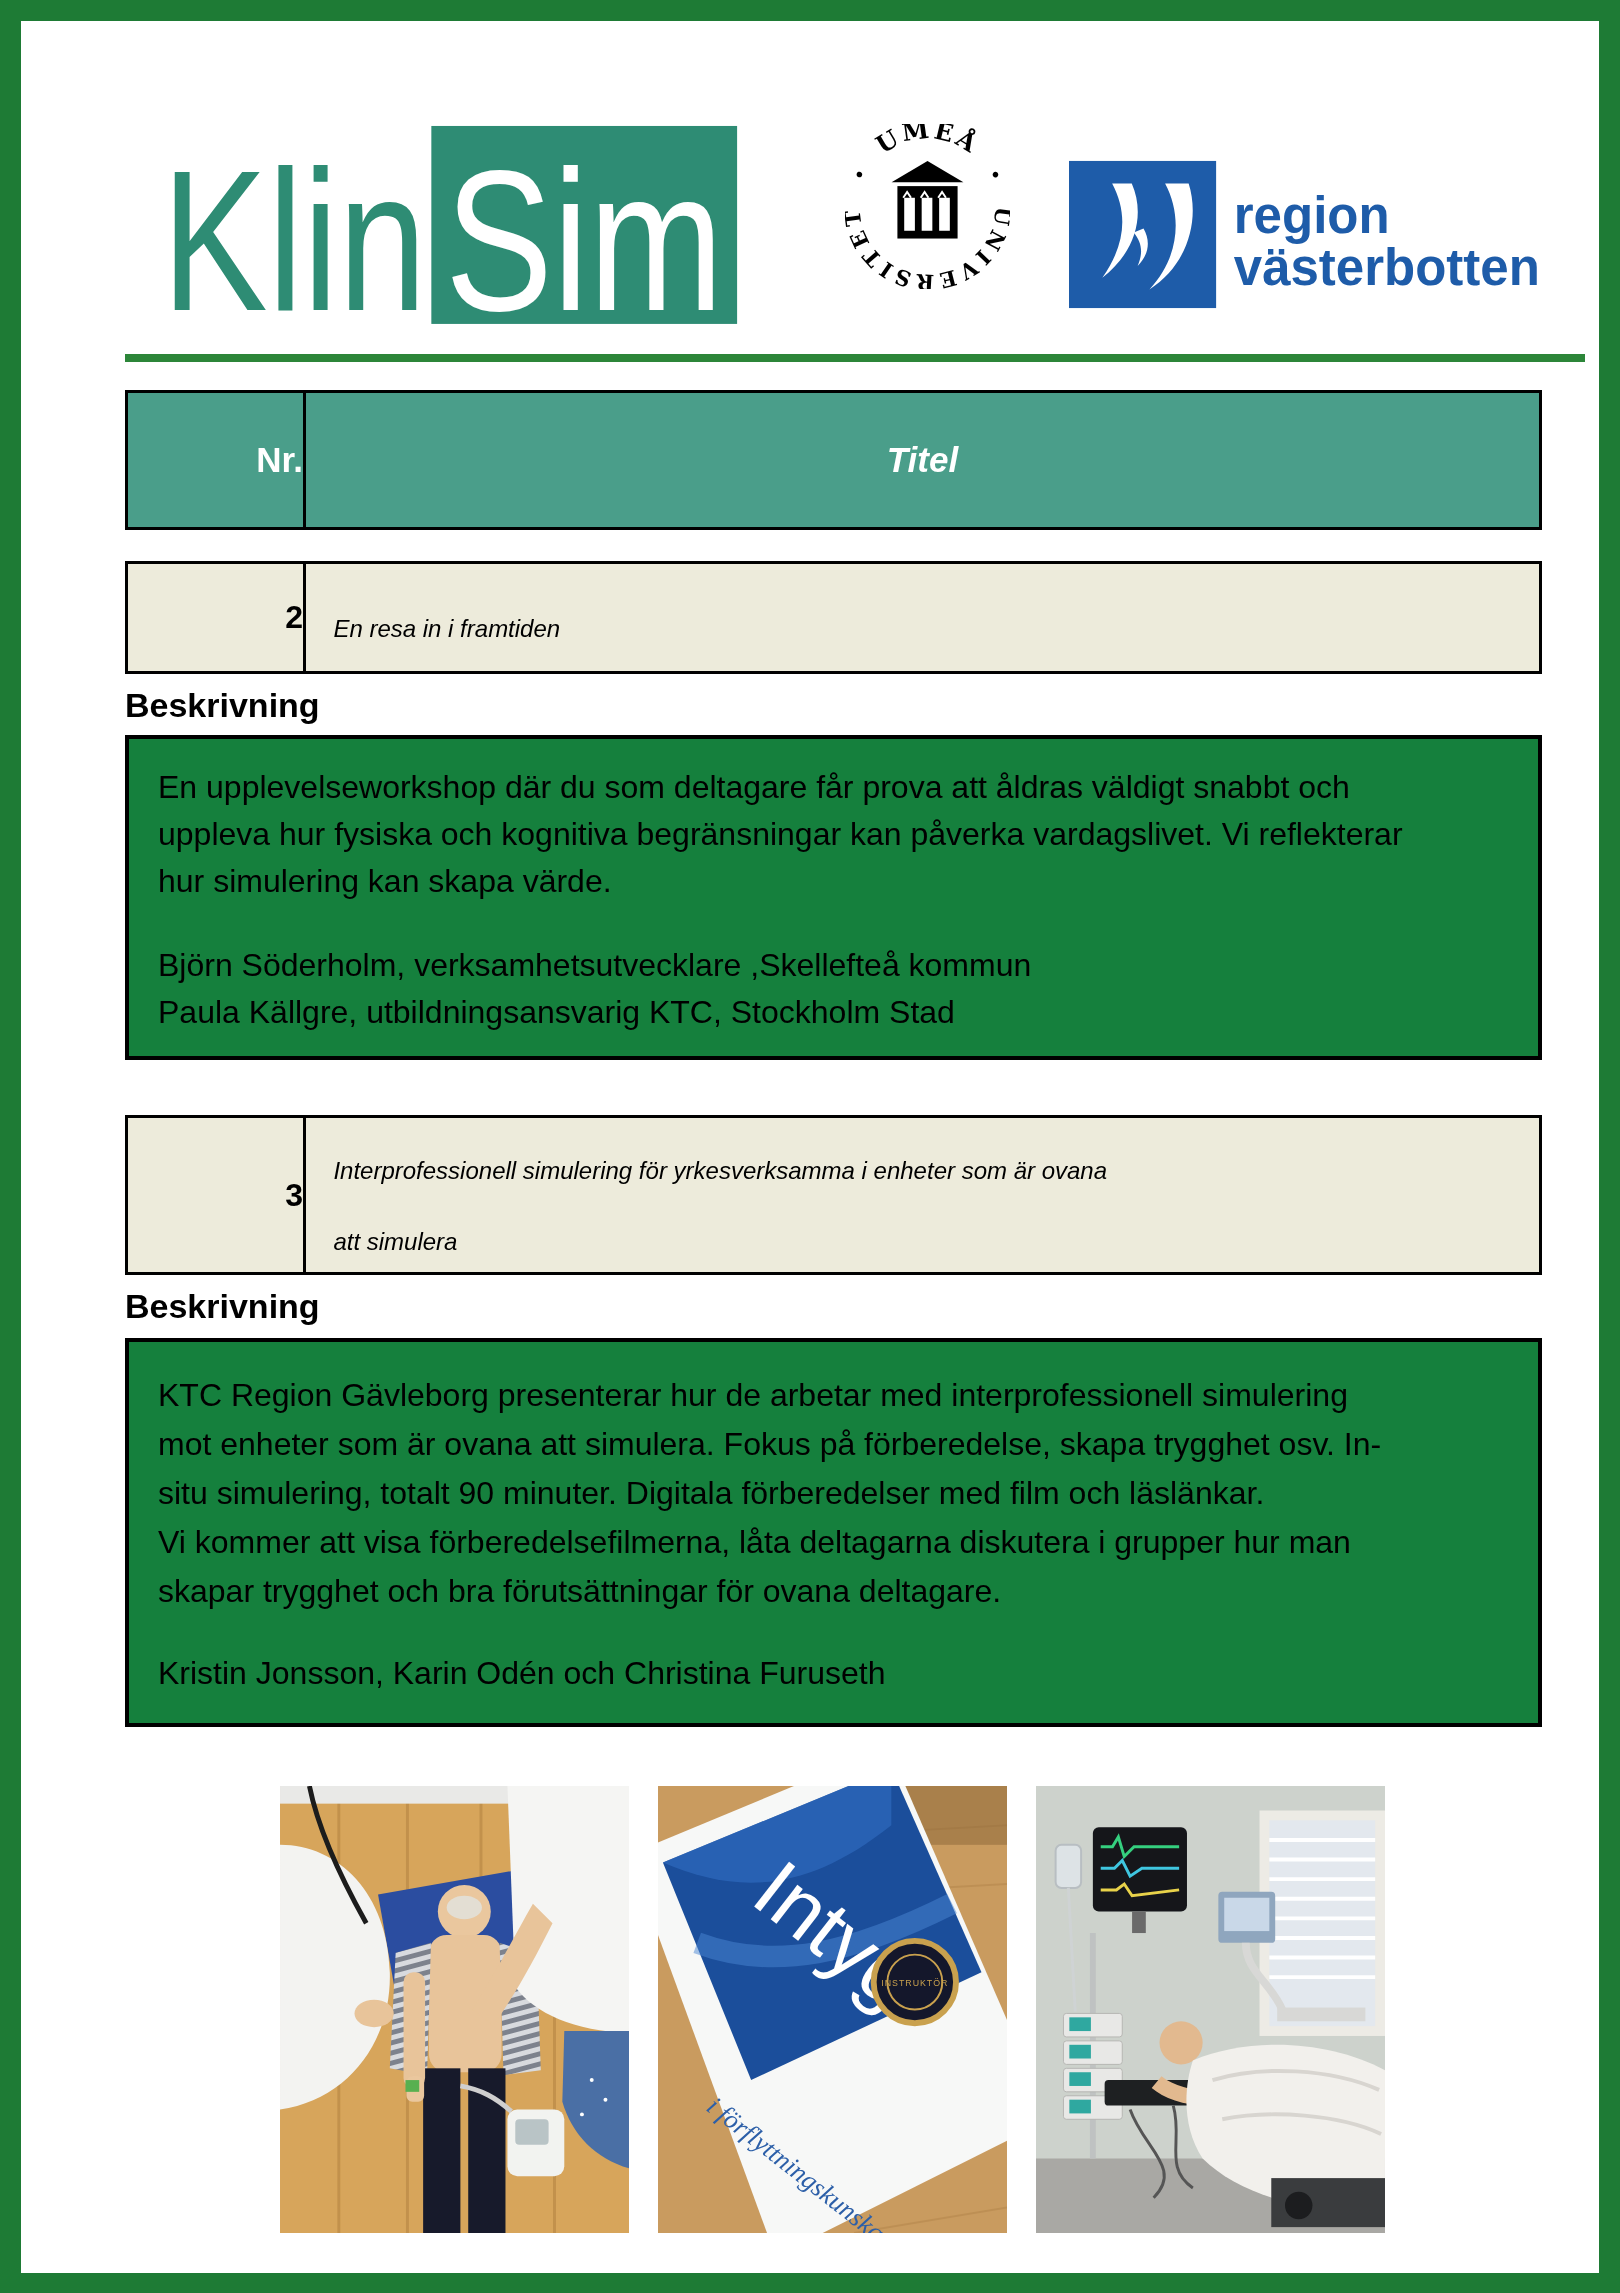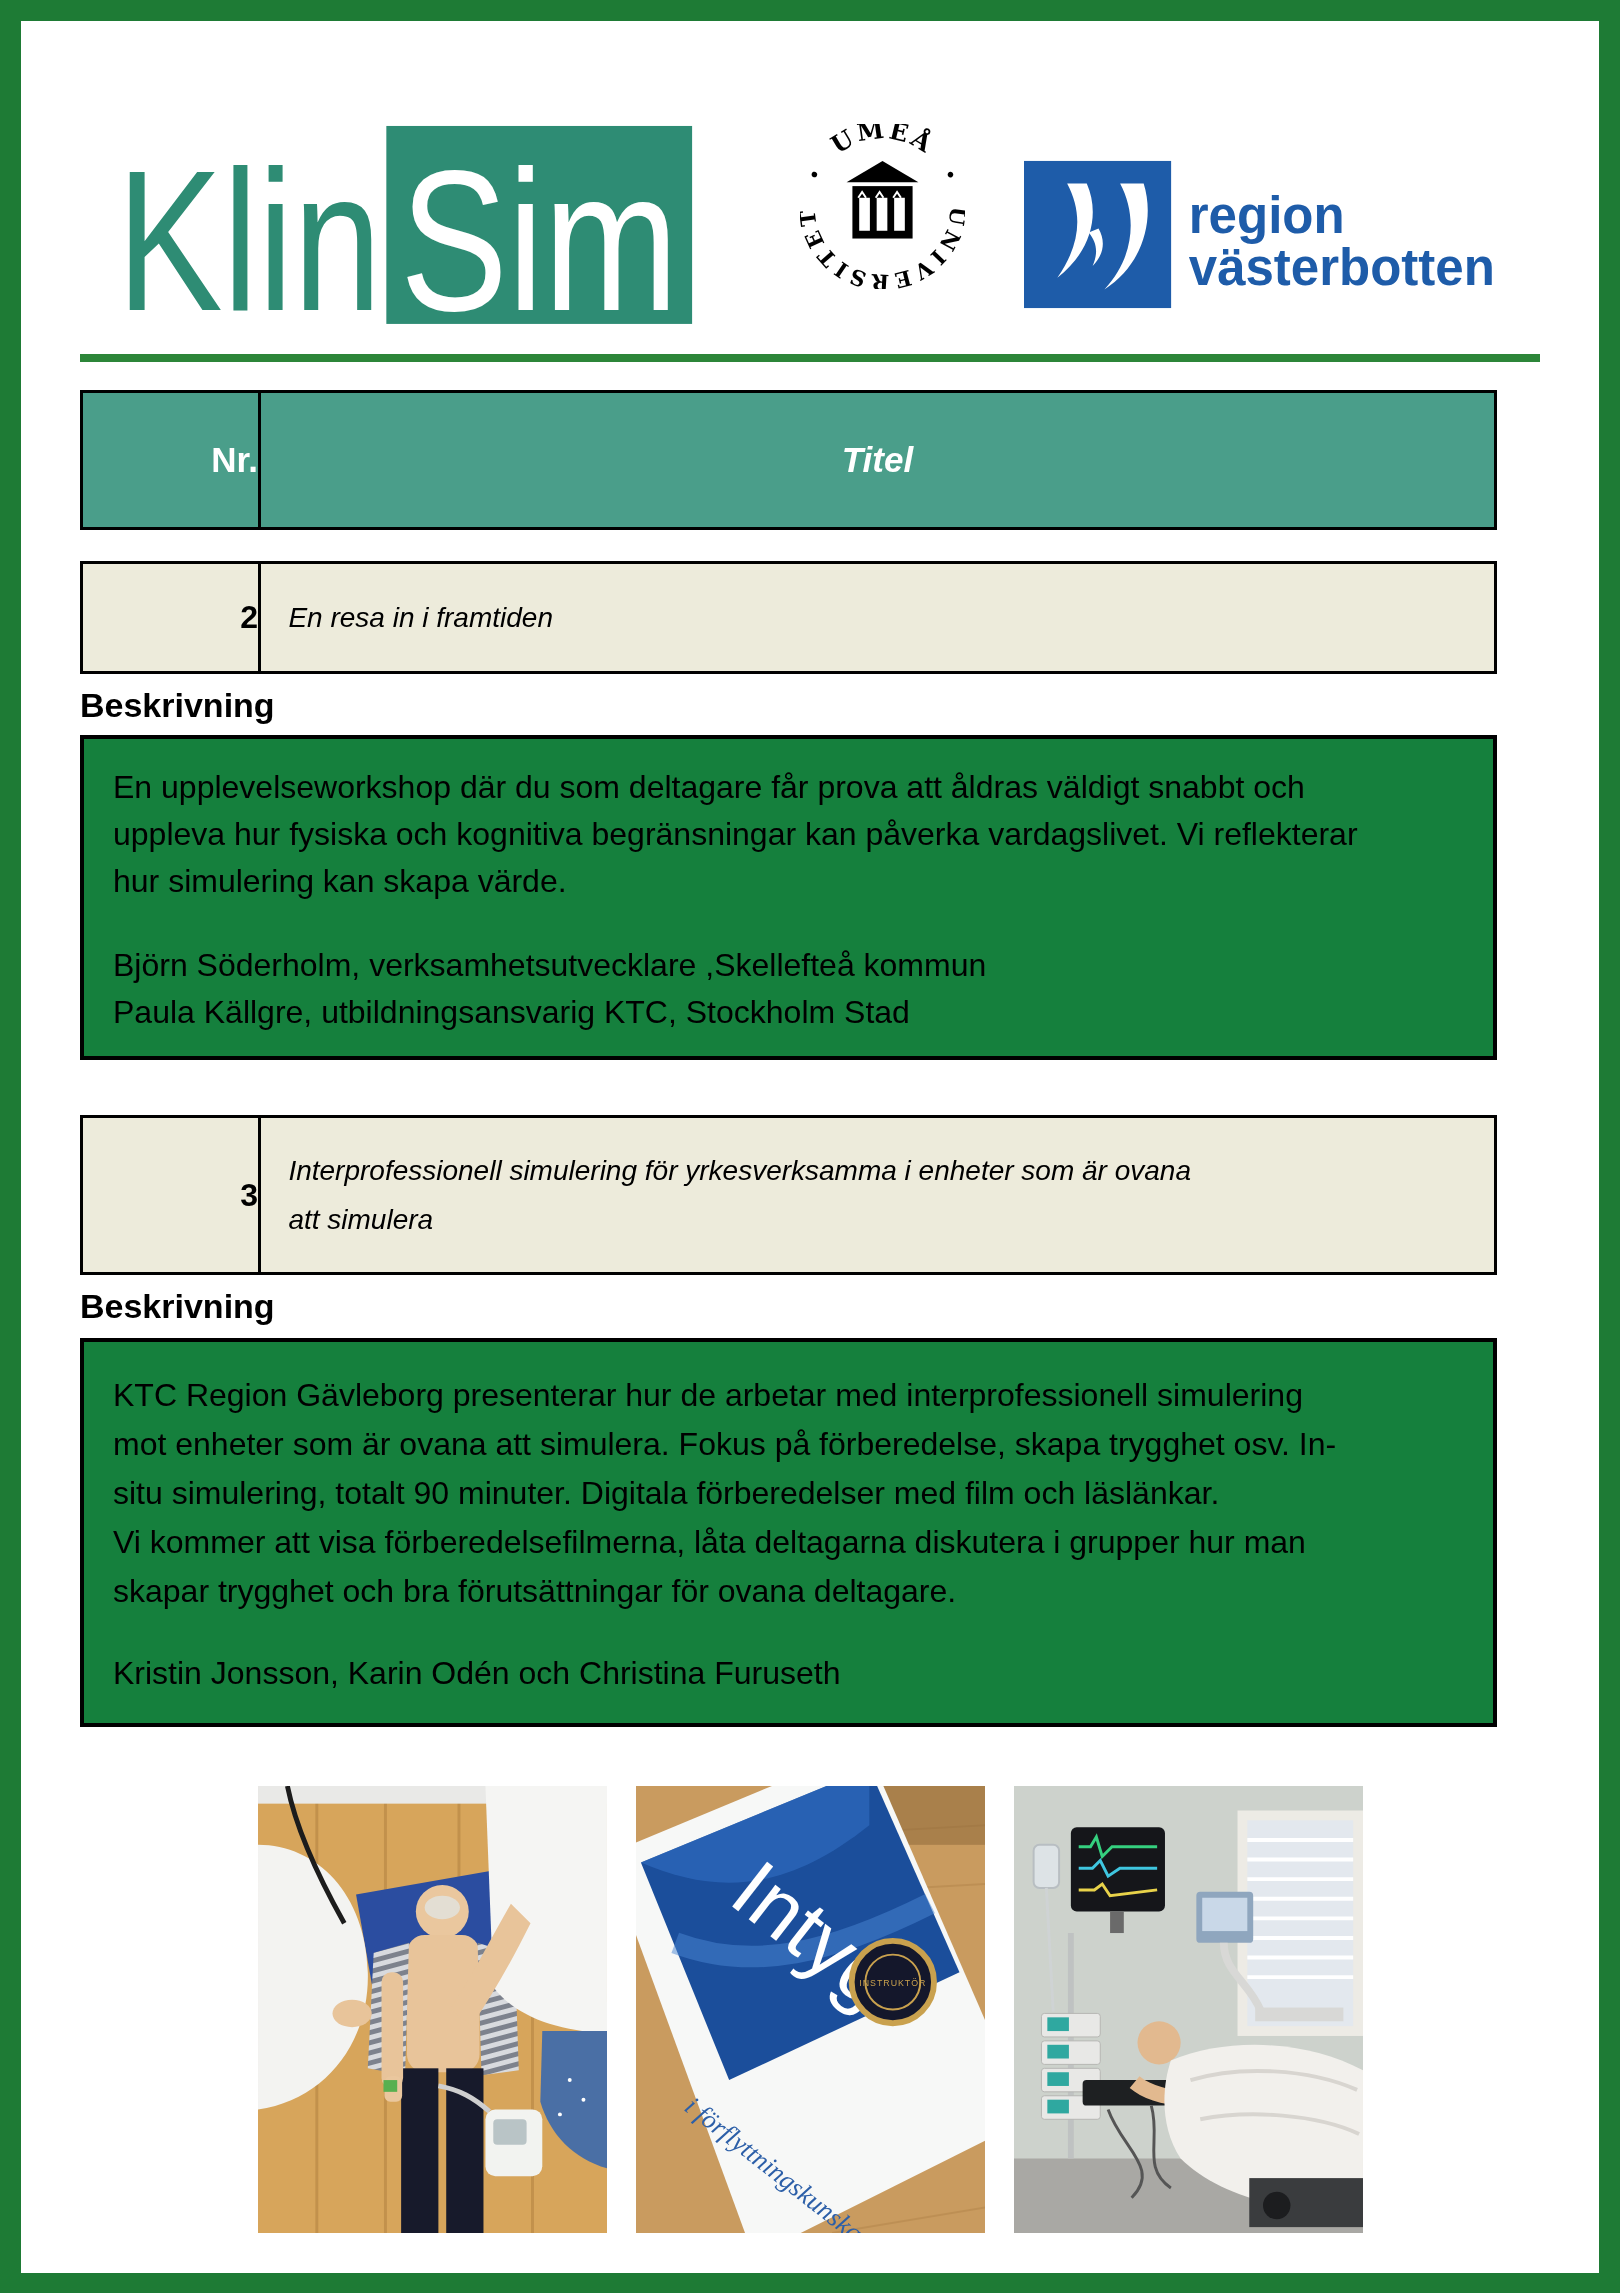--- a/index.html
+++ b/index.html
@@ -1,40 +1,40 @@
 <!DOCTYPE html>
 <html><head>
 <meta charset="utf-8">
 <style>
   html,body{margin:0;padding:0;background:#9a9a9a;}
   .page{
     width:1620px;height:2294px;background:#ffffff;
     border:21.6px solid #1E7B35;box-sizing:border-box;
     position:relative;overflow:hidden;
-    font-family:"Liberation Sans",sans-serif;color:#000;
+    font-family:"Liberation Sans",sans-serif;color:#000;padding-left:45px;
   }
   .content{padding:0 59px;}
   
   .logo-row{display:flex;align-items:flex-start;}
   .klinsim-wrap{margin:93px 0 0 29px;}
   .seal-wrap{margin:103px 0 0 103px;}
   .region-wrap{margin:135px 0 0 59px;}
   .green-rule{width:1460px;height:8.8px;background:#2C8639;margin-top:19.6px;}
   
   .tbl{width:1417px;border:3.9px solid #000;box-sizing:border-box;display:flex;}
   .tbl-head{background:#4A9E8A;height:140px;margin-top:28px;}
   .tbl-row{background:#EDEBDB;}
   .row2{height:113px;margin-top:31px;}
   .row3{height:160px;margin-top:55px;}
   .cell-nr{width:175px;border-right:3.9px solid #000;display:flex;align-items:center;justify-content:flex-end;flex:none;}
   .cell-titel{flex:1;display:flex;flex-direction:column;justify-content:center;align-items:flex-start;padding-left:27.4px;font-style:italic;}
   .tbl-head .cell-titel{align-items:center;padding-left:0;}
   .head-txt{color:#fff;font-weight:700;font-size:35px;}
   .nr-txt{font-weight:700;font-size:32px;}
-  .titel-txt{font-size:28px;line-height:49px;}
+  .titel-txt{font-size:24px;line-height:49px;margin-top:22px;}
   
   .besk{font-size:34px;font-weight:700;margin-top:11.8px;}
   .box{width:1417px;border:4.9px solid #000;box-sizing:border-box;background:#15803d;padding:25.5px 29px 19.6px 29px;}
   .box1{margin-top:9.8px;}
   .box2{margin-top:11.8px;padding:29px 29px 25.5px 29px;}
   .line{font-size:32px;line-height:47px;white-space:nowrap;}
   .box2 .line{line-height:49px;}
   .spacer1{height:37px;}
   .spacer2{height:33px;}
   .author{font-weight:400;}

